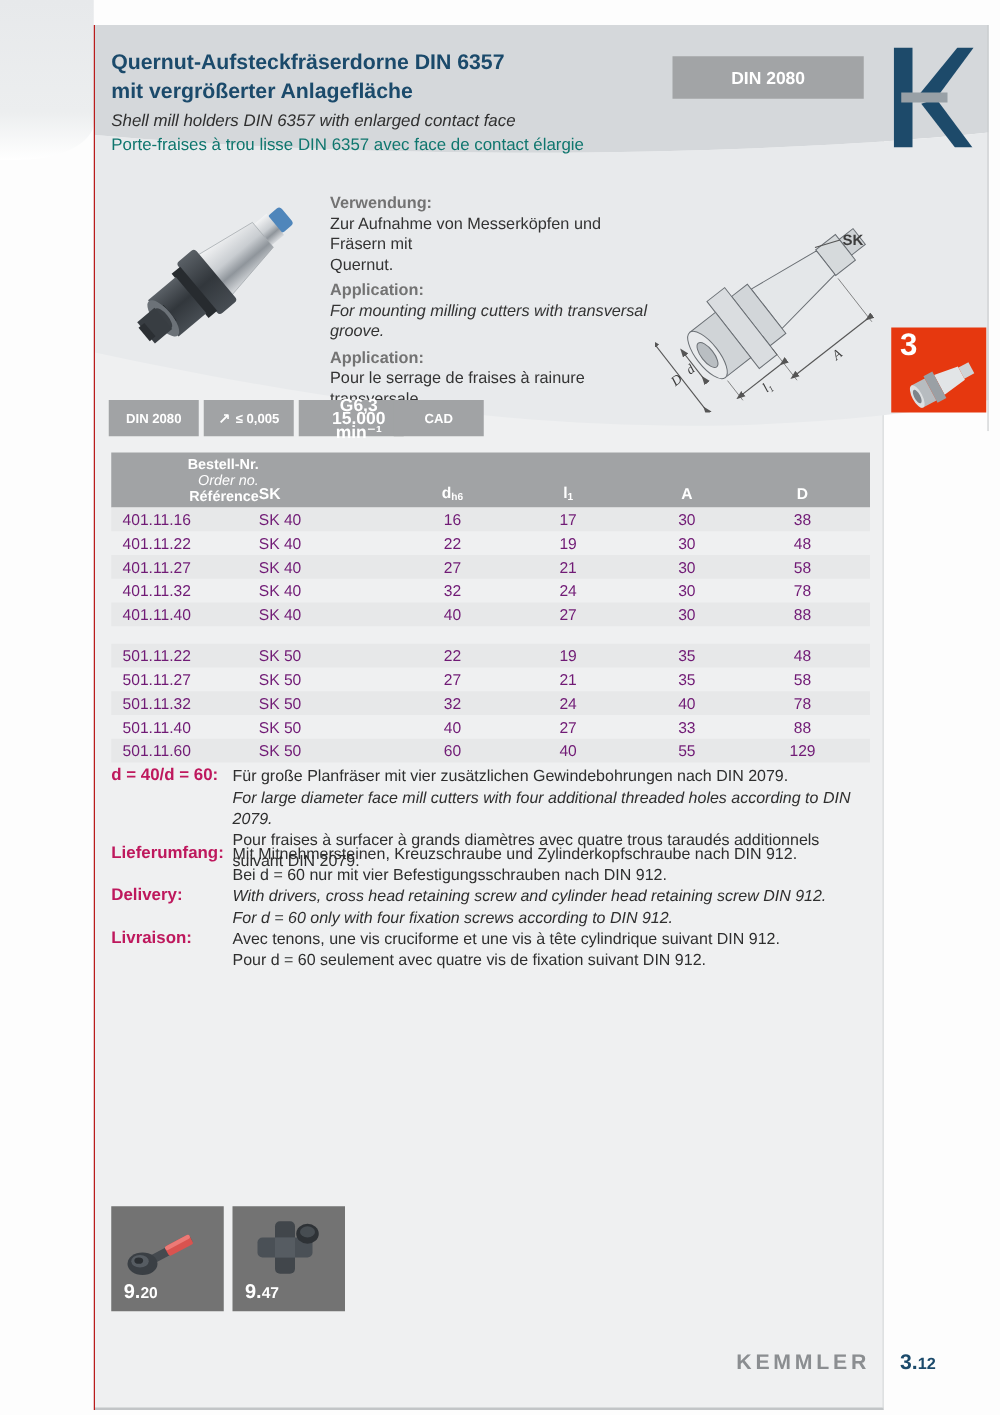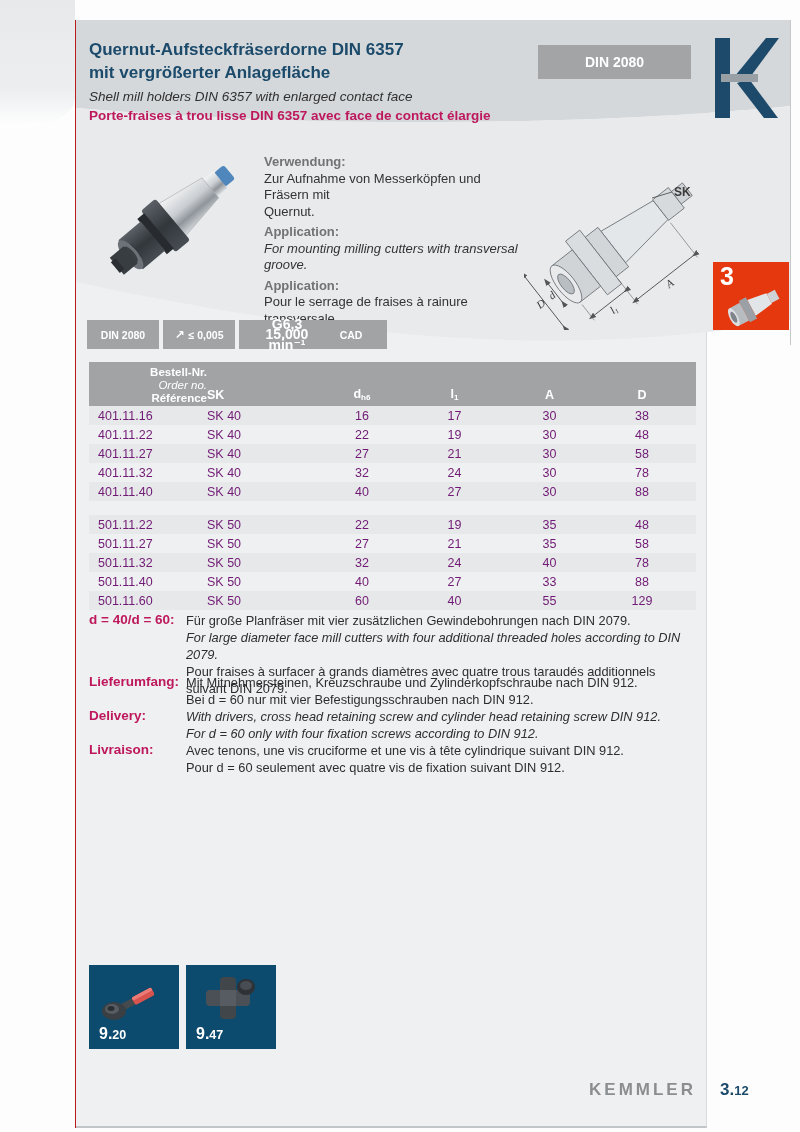--- a/index.html
+++ b/index.html
@@ -11,21 +11,21 @@
         border-bottom-right-radius:60px 30px;}
   
   .sheet{position:absolute;left:75px;top:20px;width:715px;height:1108px;border-left:1px solid #b91c1c;}
   .main-bg{position:absolute;left:0;top:0;width:630px;height:1106px;background:#eff0f1;
         border-right:1px solid #d9dbdd;border-bottom:2px solid #c2c5c7;}
   .top-bg{position:absolute;left:0;top:0;width:715px;height:325px;}
   
   .title-block{position:absolute;left:13px;top:18px;width:440px;}
   .t1{font-size:17px;font-weight:bold;color:#1b4a6b;line-height:23px;}
   .t2{font-size:13.5px;font-style:italic;color:#303030;line-height:19px;margin-top:3px;}
-  .t3{font-size:13.5px;color:#be185d;line-height:19px;font-weight:bold;}
+  .t3{font-size:13.5px;color:#0f766e;line-height:19px;}
   .din-badge{position:absolute;left:462px;top:25px;width:153px;height:34px;background:#a2a4a6;
         color:#fff;font-size:14px;font-weight:bold;display:flex;align-items:center;justify-content:center;}
   .k-logo{position:absolute;left:639px;top:18px;width:64px;height:80px;}
   
   .usage{position:absolute;left:188px;top:130px;width:258px;font-size:13px;line-height:16.5px;color:#333;}
   .usage .lb{font-weight:bold;color:#737373;margin-top:4px;}
   .usage .it{font-style:italic;}
   
   .photo{position:absolute;left:12px;top:122px;width:168px;height:150px;}
   .drawing{position:absolute;left:448px;top:126px;width:192px;height:184px;}
@@ -53,21 +53,21 @@
   .trow{display:flex;height:19px;align-items:center;color:#701a75;}
   .trow.alt{background:#e7e8e9;}
   .tgap{height:14px;}
   
   .note{position:absolute;left:13px;width:607px;display:flex;}
   .note .lbl{width:97px;font-weight:bold;font-size:13.5px;color:#be185d;flex-shrink:0;}
   .note .txt{flex:1;font-size:12.8px;line-height:17px;color:#2e2e2e;}
   .it{font-style:italic;}
   .nd{top:592px;} .nv1{top:654px;} .nv2{top:688px;} .nv3{top:722px;}
   
-  .thumb{position:absolute;top:945px;width:90px;height:84px;background:#0c4a6e;}
+  .thumb{position:absolute;top:945px;width:90px;height:84px;background:#737373;}
   .th1{left:13px;} .th2{left:110px;}
   .thumb .tl{position:absolute;left:10px;bottom:6px;color:#fff;font-weight:bold;font-size:16px;}
   .thumb .tl .mn{font-size:12.5px;}
   .thumb svg{position:absolute;left:8px;top:8px;}
   
   .f-brand{position:absolute;left:380px;top:1060px;width:240px;text-align:right;
         color:#8b8e91;font-weight:bold;font-size:17px;letter-spacing:3px;}
   .f-page{position:absolute;left:644px;top:1060px;color:#1b4a6b;font-weight:bold;font-size:17px;}
   .f-page .mn{font-size:13px;}
 </style>

